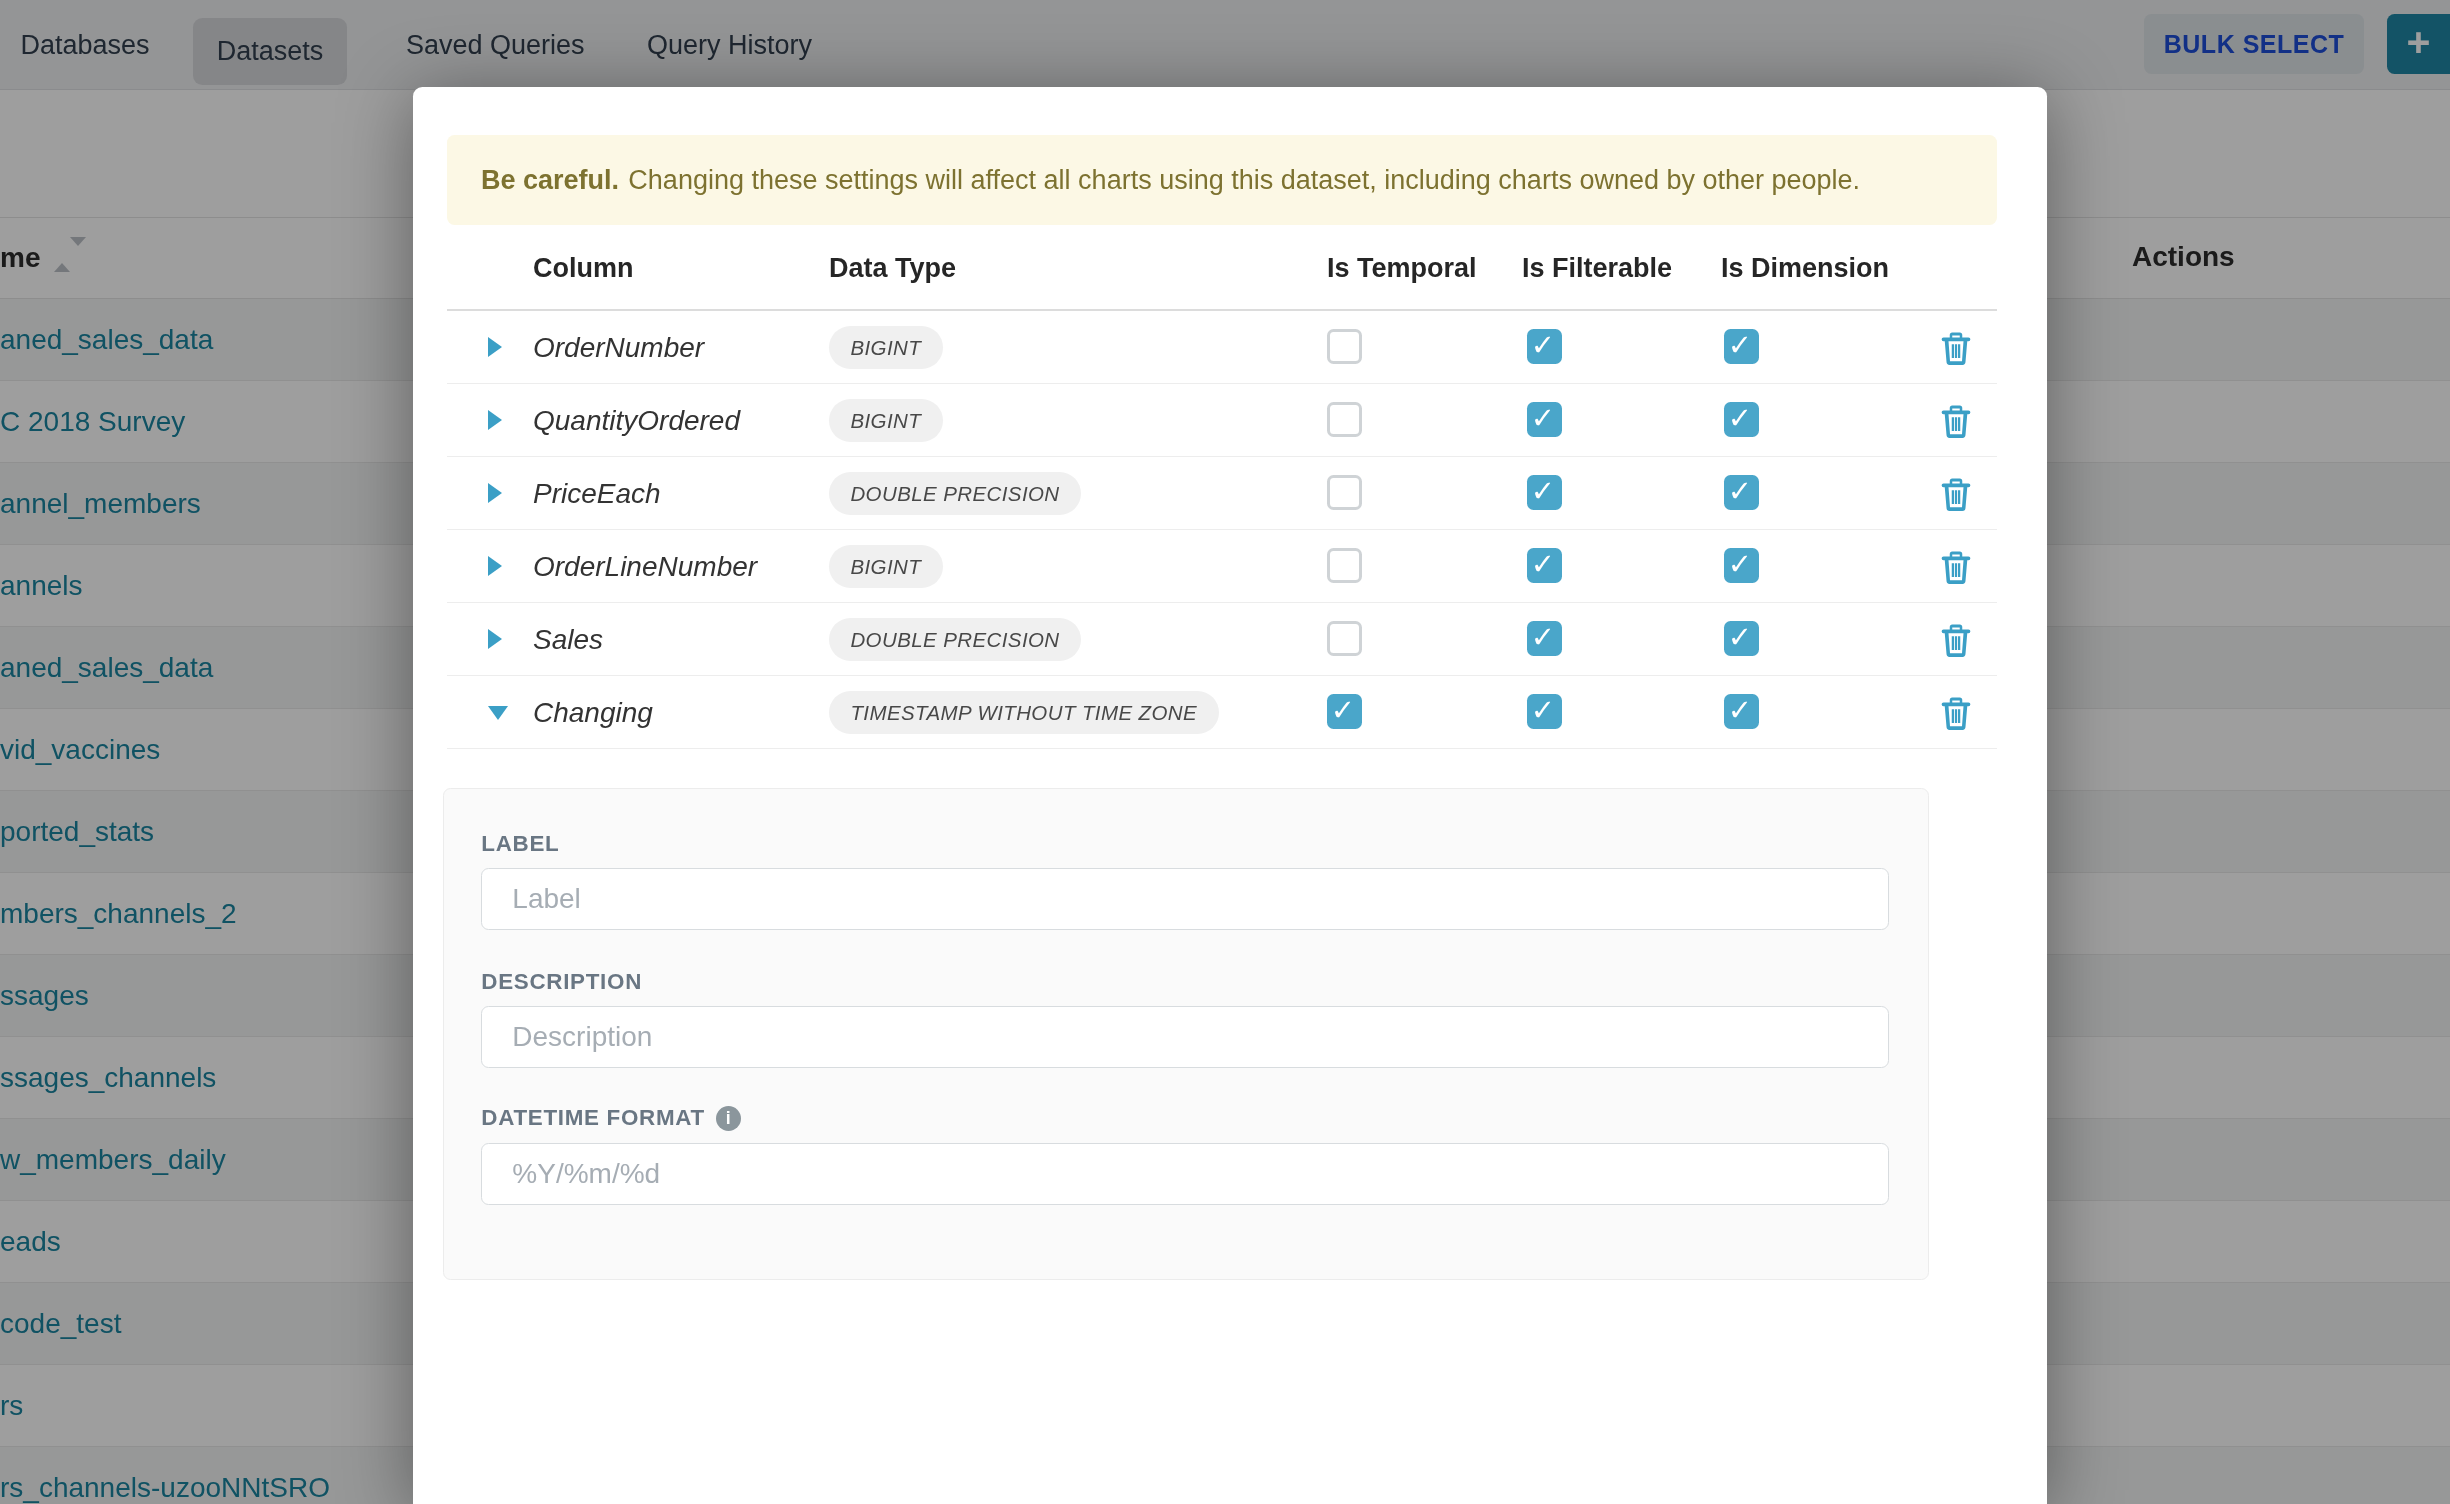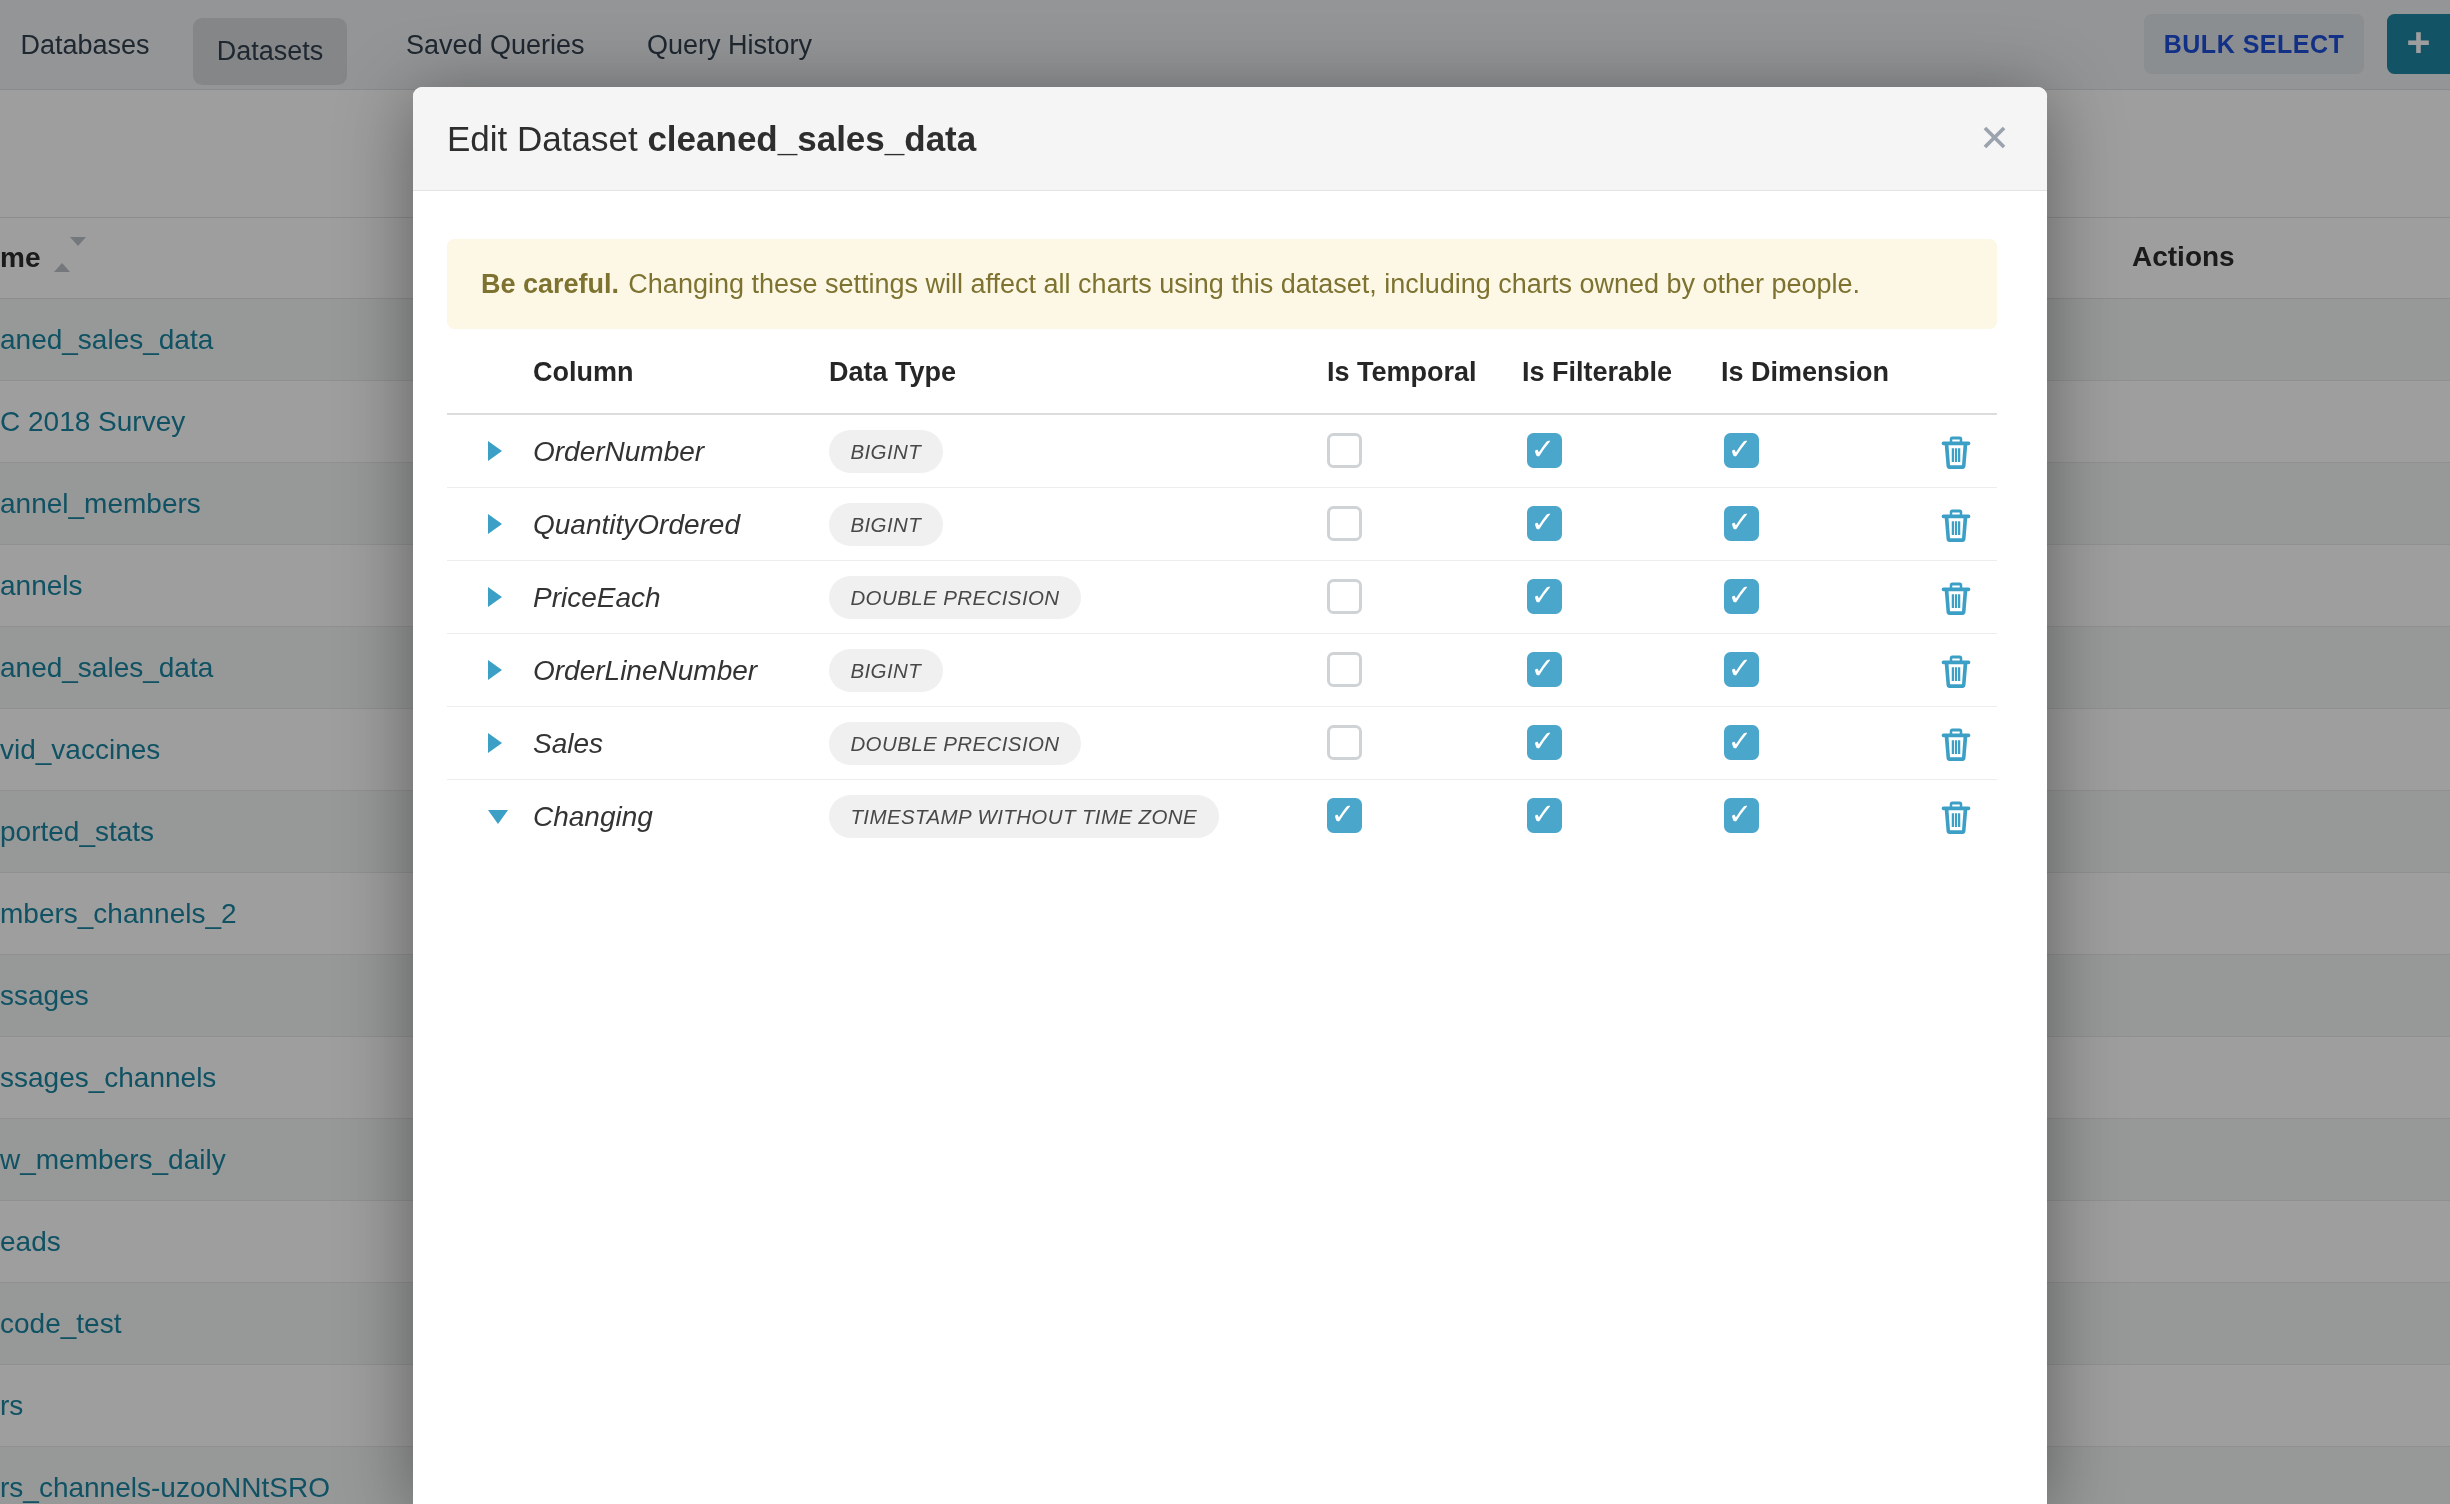--- a/index.html
+++ b/index.html
@@ -160,27 +160,20 @@
     <div class="bg-row">eads</div>
     <div class="bg-row">code_test</div>
     <div class="bg-row">rs</div>
     <div class="bg-row">rs_channels-uzooNNtSRO</div>
   </div>
 </div>
 
 <div class="overlay"></div>
 
 <div class="modal">
-  <div class="modal-header">
-    <div class="modal-title">
-      <span>Edit Dataset</span>
-      <b>cleaned_sales_data</b>
-    </div>
-    <div class="modal-close">✕</div>
-  </div>
 
   <div class="modal-body">
     <div class="warn-banner">
       <b>Be careful.</b>
       <span>Changing these settings will affect all charts using this dataset, including charts owned by other people.</span>
     </div>
 
 
     <div class="cols-header">
       <span class="ch-column">Column</span>
@@ -273,15 +266,30 @@
       <span class="cb cb-filterable" data-checked="true"></span>
       <span class="cb cb-dimension" data-checked="true"></span>
       <span class="trash">
         <svg width="30" height="34" viewBox="0 0 24 27">
             <path fill="#3b9fc6" d="M9 1h6a2 2 0 0 1 2 2v2h5a1 1 0 0 1 0 3h-1l-1.4 16.5A2.5 2.5 0 0 1 17.1 27H6.9a2.5 2.5 0 0 1-2.5-2.5L3 8H2a1 1 0 0 1 0-3h5V3a2 2 0 0 1 2-2zm0 4h6V3.5H9V5zM6 8l1.2 16h9.6L18 8H6z"></path>
             <path fill="#3b9fc6" d="M8.6 10.5h1.8v11H8.6zm2.5 0h1.8v11h-1.8zm2.5 0h1.8v11h-1.8z"></path>
           </svg>
       </span>
     </div>
 
+    <div class="edit-panel">
+      <div class="field-label fl-label">
+        <span>LABEL</span>
+      </div>
+      <input class="text-input" type="text" placeholder="Label" style="">
+      <div class="field-label fl-desc">
+        <span>DESCRIPTION</span>
+      </div>
+      <input class="text-input" type="text" placeholder="Description" style="">
+      <div class="field-label fl-datetime">
+        <span>DATETIME FORMAT</span>
+        <span class="info-icon"></span>
+      </div>
+      <input class="text-input" type="text" placeholder="%Y/%m/%d" style="">
+    </div>
   </div>
 </div>
 
 
 </body></html>

